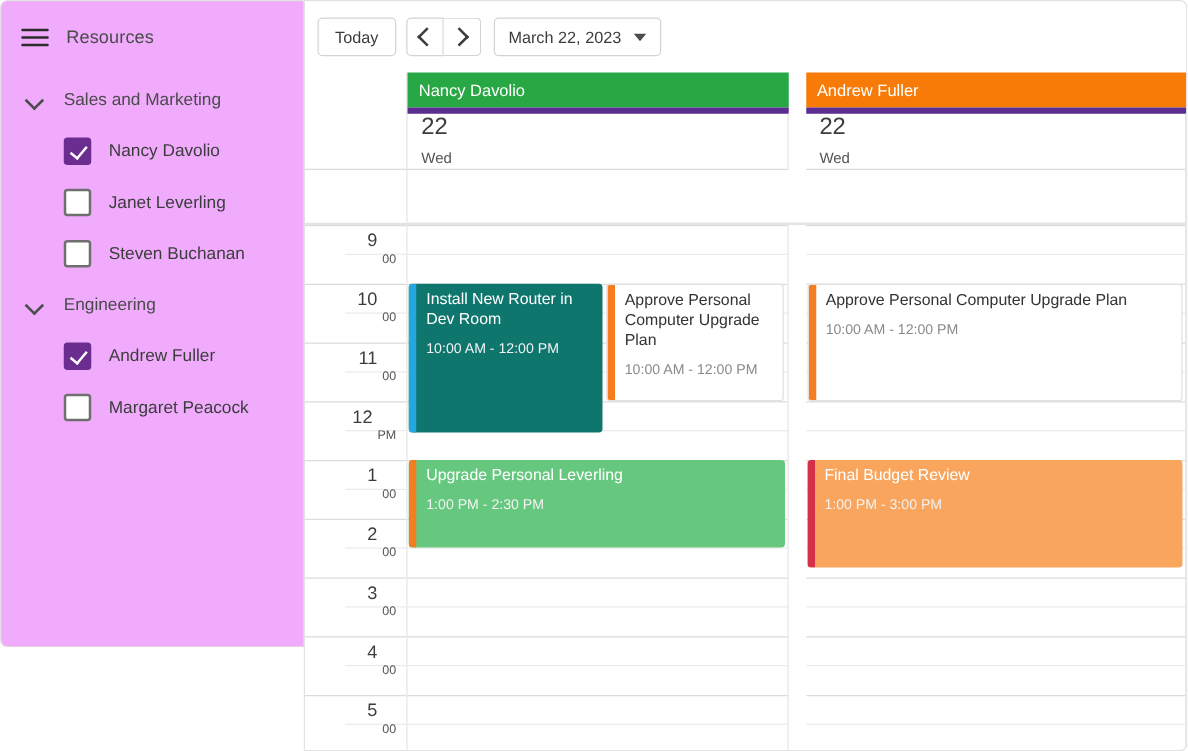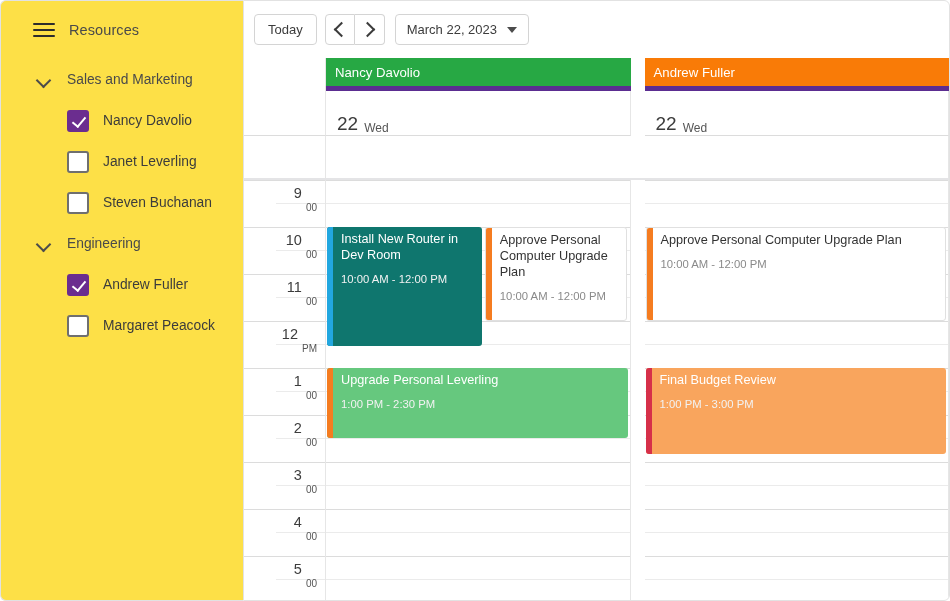--- a/index.html
+++ b/index.html
@@ -2,23 +2,23 @@
 <html><head>
 <meta charset="utf-8">
 <style>
   html,body{margin:0;padding:0;background:#ffffff;}
   body{width:950px;height:601px;overflow:hidden;
        font-family:"Liberation Sans","DejaVu Sans",sans-serif;
        color:#333333;-webkit-font-smoothing:antialiased;}
   #app{position:relative;width:950px;height:601px;display:flex;}
 
   
-  #sidebar{width:243px;height:601px;box-sizing:border-box;
-           background:#fde047;border:1px solid #e2e2e2;border-right:none;
-           border-radius:6px 0 0 6px;position:relative;flex:0 0 243px;padding-left:16px;}
+  #sidebar{width:243px;height:518px;box-sizing:border-box;
+           background:#f0abfc;border:1px solid #e2e2e2;border-right:none;
+           border-radius:6px 0 0 6px;position:relative;flex:0 0 243px;}
   .res-head{display:flex;align-items:center;height:58px;padding-left:16px;}
   .hamburger{width:22px;height:16px;position:relative;flex:0 0 22px;margin-right:14px;}
   .hamburger i{position:absolute;left:0;width:22px;height:2px;background:#2c2c2c;border-radius:1px;}
   .hamburger i:nth-child(1){top:1px;}
   .hamburger i:nth-child(2){top:7px;}
   .hamburger i:nth-child(3){top:13px;}
   .res-title{font-size:14.5px;color:#4a4a4a;letter-spacing:.1px;}
 
   .group{padding-left:16px;}
   .group-row{display:flex;align-items:center;height:41px;}
@@ -60,21 +60,21 @@
   #headwrap{display:flex;height:78px;box-sizing:border-box;}
   .gutter-head{width:82px;flex:0 0 82px;box-sizing:border-box;
                border-right:1px solid #e6e6e6;border-bottom:1px solid #dcdcdc;background:#fff;}
   .cols-head{flex:1 1 auto;display:flex;}
   .rcol{flex:1 1 0;display:flex;flex-direction:column;min-width:0;}
   .rcol + .rcol{margin-left:14px;}
   .res-bar{height:28px;display:flex;align-items:center;padding-left:9px;box-sizing:border-box;
            color:#ffffff;font-size:13.2px;}
   .res-underline{height:5px;background:#5b2d91;}
   .day-cell{height:45px;box-sizing:border-box;border-bottom:1px solid #dcdcdc;
-            border-right:1px solid #e6e6e6;display:flex;align-items:flex-end;padding-left:11px;gap:6px;}
+            border-right:1px solid #e6e6e6;display:flex;align-items:flex-start;padding-left:11px;gap:6px;flex-direction:column;}
   .day-num{font-size:19px;color:#3c3c3c;}
   .day-dow{font-size:12px;color:#555555;}
 
   
   #alldaywrap{display:flex;height:44px;box-sizing:border-box;border-bottom:2px solid #e4e4e6;}
   .gutter-ad{width:82px;flex:0 0 82px;box-sizing:border-box;border-right:1px solid #e6e6e6;background:#fff;}
   .ad-cols{flex:1 1 auto;display:flex;}
   .ad-col{flex:1 1 0;box-sizing:border-box;border-right:1px solid #e6e6e6;position:relative;min-width:0;}
   .ad-col + .ad-col{margin-left:14px;}
   .ad-evt{position:absolute;left:6px;right:6px;top:8px;height:26px;border-radius:13px;

